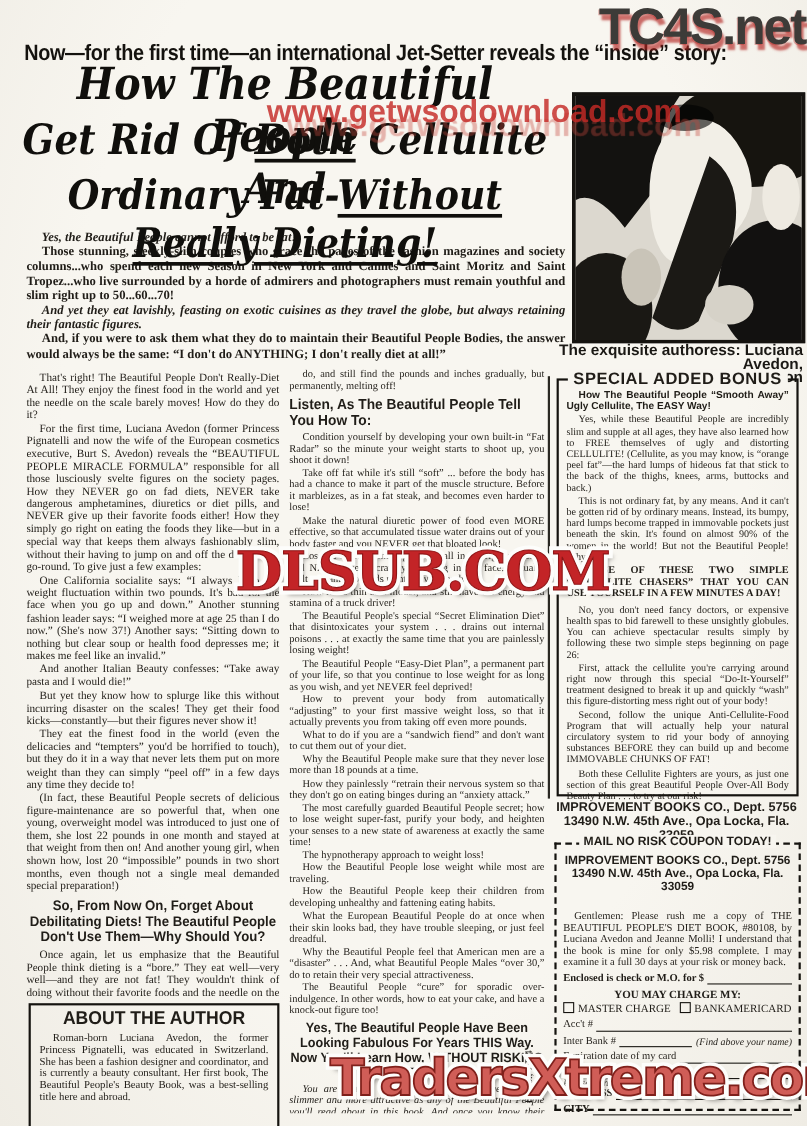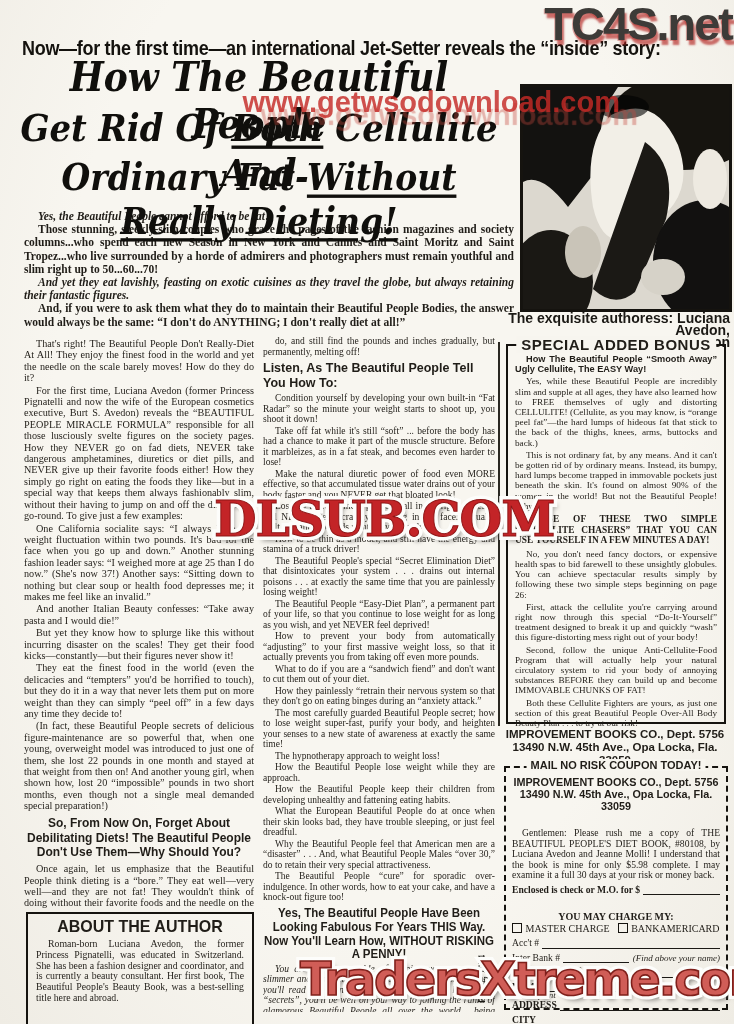--- a/index.html
+++ b/index.html
@@ -73,21 +73,21 @@
   .coupon{position:absolute;left:504px;top:766px;width:224px;height:244px;
     border:2px dashed #15130f;box-sizing:border-box;padding:8px 6px 0;font-size:9.6px;}
   .coupon-header{position:absolute;top:-9px;left:50%;transform:translateX(-50%);
     background:#f7f5ef;padding:0 4px;white-space:nowrap;
     font-family:"Liberation Sans", sans-serif;font-weight:bold;font-size:11px;}
   .c-co{font-family:"Liberation Sans", sans-serif;font-weight:bold;font-size:10.8px;
     line-height:12px;text-align:center;margin:0;}
   .coupon p.body{margin:16px 0 2px;text-align:justify;line-height:10.6px;text-indent:10px;}
   .c-line{display:flex;align-items:flex-end;margin-top:4px;line-height:10.5px;}
   .fill-line{flex:1;border-bottom:1px solid #1b1915;height:9px;margin-left:3px;}
-  .c-center{text-align:center;font-weight:bold;margin-top:16px;font-size:10px;}
+  .c-center{text-align:center;font-weight:bold;margin-top:4px;font-size:10px;}
   .cb{display:inline-block;width:8px;height:8px;border:1.5px solid #15130f;
     margin-right:3px;vertical-align:-1px;}
   .charge-row{font-weight:normal;font-size:10px;text-align:center;margin-top:1px;white-space:nowrap;}
   .note{font-style:italic;font-size:9px;margin-left:4px;}
   .note2{text-align:left;font-style:italic;font-size:9px;margin-top:-2px;}
   
   .wm-dlsub{position:absolute;left:214px;top:490px;width:310px;text-align:center;z-index:10;
     font-family:"DejaVu Serif", serif;font-weight:bold;font-size:49px;letter-spacing:-1px;}
   .wm-traders{position:absolute;left:300px;top:952px;width:440px;text-align:center;z-index:10;
     font-family:"DejaVu Sans", sans-serif;font-weight:bold;font-size:46px;letter-spacing:-2px;}
@@ -166,24 +166,25 @@
     <div>
         <p>Condition yourself by developing your own built-in “Fat Radar” so the minute your weight starts to shoot up, you shoot it down!</p>
         <p>Take off fat while it's still “soft” ... before the body has had a chance to make it part of the muscle structure. Before it marbleizes, as in a fat steak, and becomes even harder to lose!</p>
         <p>Make the natural diuretic power of food even MORE effective, so that accumulated tissue water drains out of your body faster and you NEVER get that bloated look!</p>
         <p>Lose up to 20 or more pounds—all in the right places—and NEVER get “scrawny” looking in the face. Actually melt unwanted pounds right off your body.</p>
         <p>How to be thin as a model, and still have the energy and stamina of a truck driver!</p>
         <p>The Beautiful People's special “Secret Elimination Diet” that disintoxicates your system . . . drains out internal poisons . . . at exactly the same time that you are painlessly losing weight!</p>
         <p>The Beautiful People “Easy-Diet Plan”, a permanent part of your life, so that you continue to lose weight for as long as you wish, and yet NEVER feel deprived!</p>
         <p>How to prevent your body from automatically “adjusting” to your first massive weight loss, so that it actually prevents you from taking off even more pounds.</p>
         <p>What to do if you are a “sandwich fiend” and don't want to cut them out of your diet.</p>
+        <p>Why the Beautiful People make sure that they never lose more than 18 pounds at a time.</p>
         <p>How they painlessly “retrain their nervous system so that they don't go on eating binges during an “anxiety attack.”</p>
         <p>The most carefully guarded Beautiful People secret; how to lose weight super-fast, purify your body, and heighten your senses to a new state of awareness at exactly the same time!</p>
         <p>The hypnotherapy approach to weight loss!</p>
-        <p>How the Beautiful People lose weight while they are approach.</p>
+        <p>How the Beautiful People lose weight while most are traveling.</p>
         <p>How the Beautiful People keep their children from developing unhealthy and fattening eating habits.</p>
         <p>What the European Beautiful People do at once when their skin looks bad, they have trouble sleeping, or just feel dreadful.</p>
         <p>Why the Beautiful People feel that American men are a “disaster” . . . And, what Beautiful People Males “over 30,” do to retain their very special attractiveness.</p>
         <p>The Beautiful People “cure” for sporadic over-indulgence. In other words, how to eat your cake, and have a knock-out figure too!</p>
       </div>
     <p class="gothic subhead2">Yes, The Beautiful People Have Been Looking Fabulous For Years THIS Way. Now You'll Learn How, WITHOUT RISKING A PENNY!</p>
     <p class="ital">You are just as capable of keeping younger, prettier, slimmer and more attractive as any of the Beautiful People you'll read about in this book. And once you know their “secrets”, you'll be well on your way to joining the ranks of glamorous Beautiful People all over the world... being beautiful also means...</p>
 
   </div>
 

